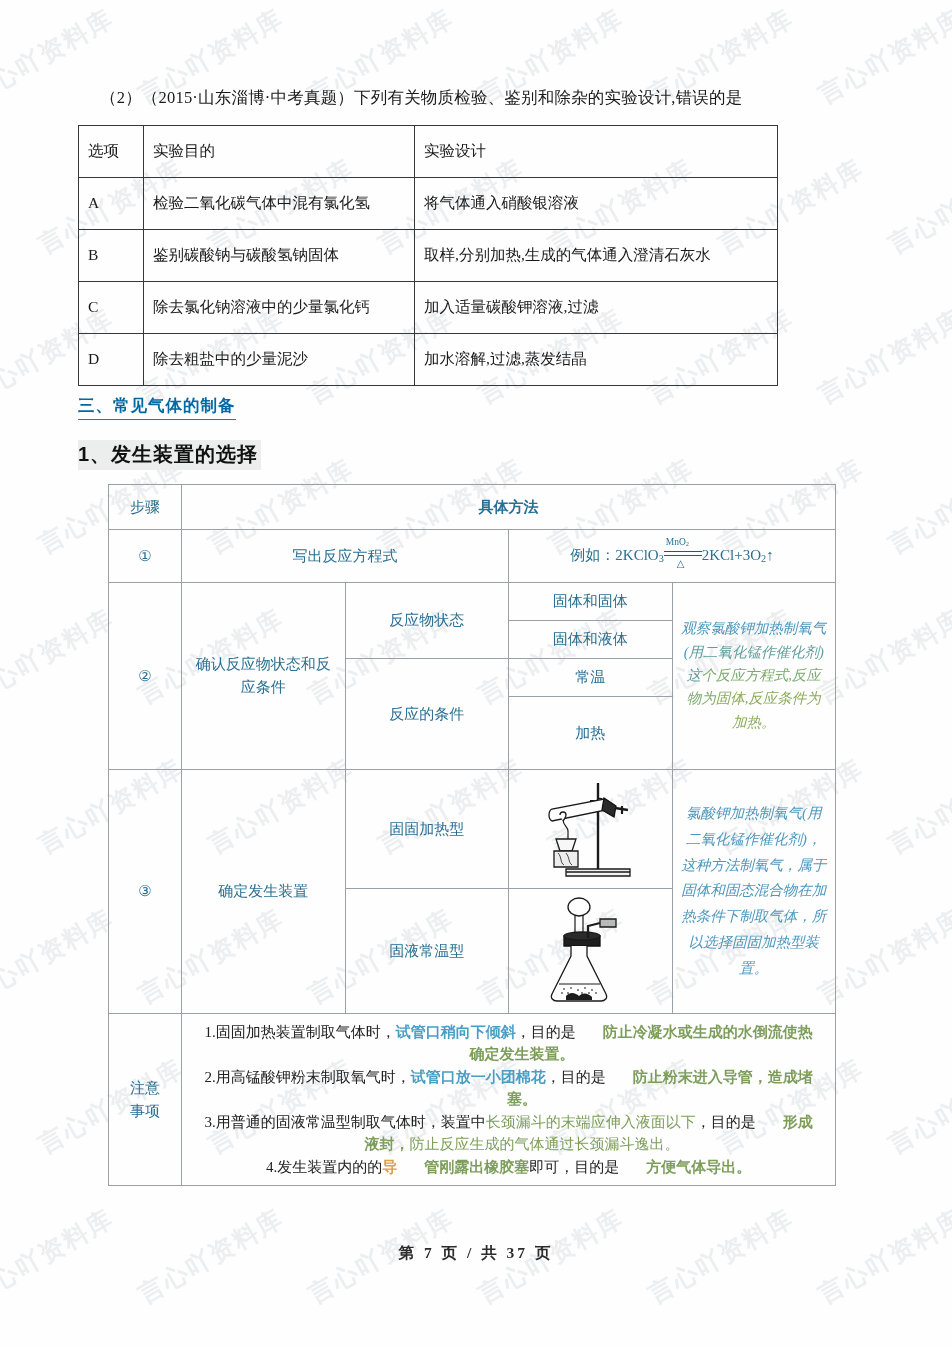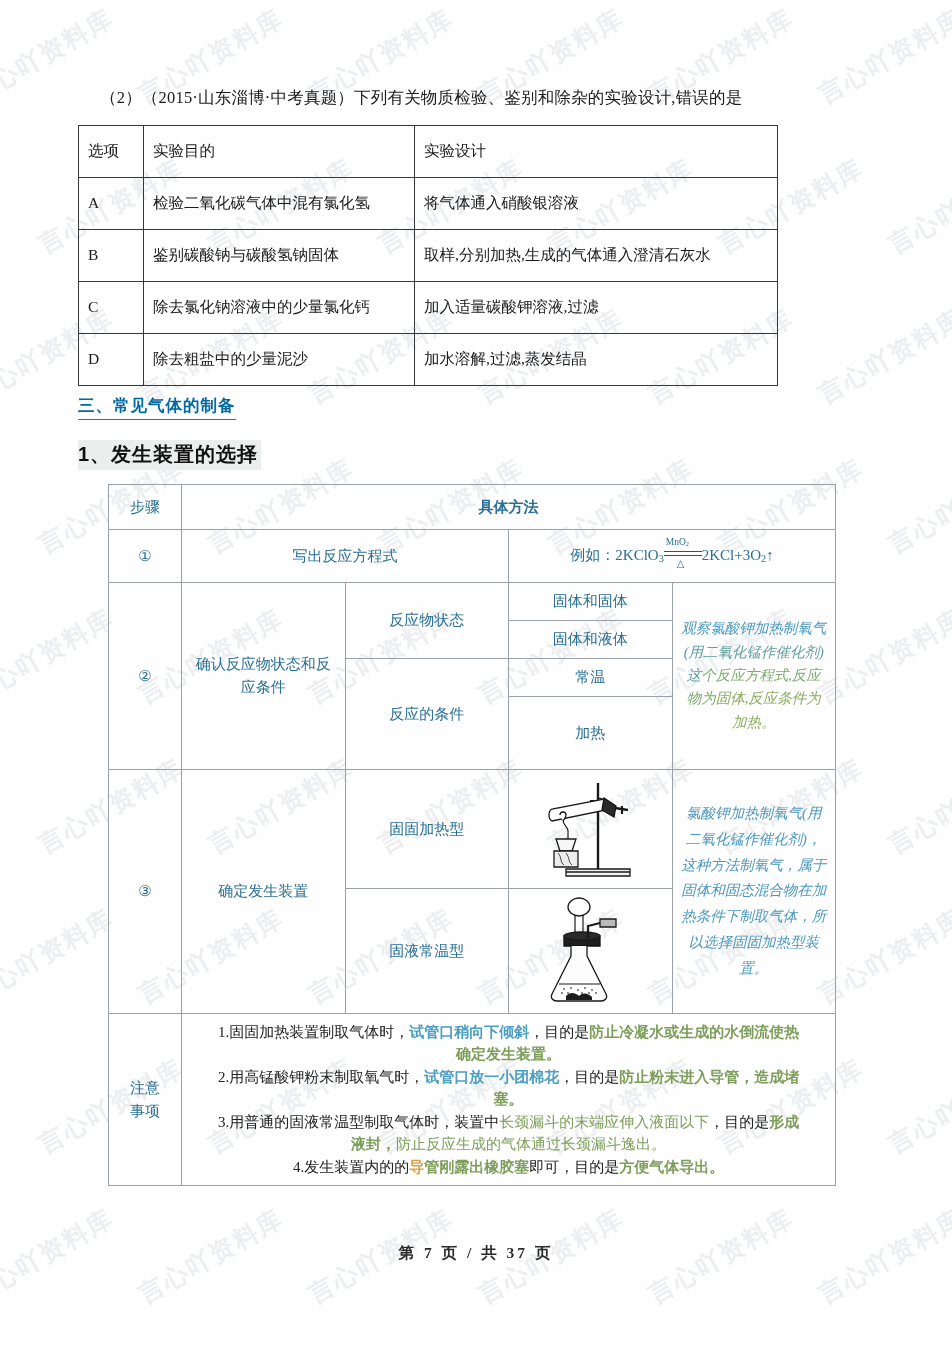--- a/index.html
+++ b/index.html
@@ -192,21 +192,21 @@
   td.notes {
     text-align: left;
     padding: 9px 4px 9px 9px;
     color: #222;
     font-size: 14.6px;
     line-height: 1.95;
   }
   .notes p { margin: 0; white-space: nowrap; }
   .nb { color: #222; }
   .teal { color: #4a9ec2; font-weight: 700; }
-  .grn  { color: #7d9e5a; font-weight: 700; }
+  .grn  { color: #7d9e5a; font-weight: 700; margin-left: 27px; }
   .grn2 { color: #7d9e5a; }
   .orng { color: #d6a24a; font-weight: 700; }
 
   
   td.fig { width: 112px; padding: 4px 0; }
   .fig-wrap { display:flex; justify-content:center; align-items:center; }
 
   
   .footer {
     position: absolute;

